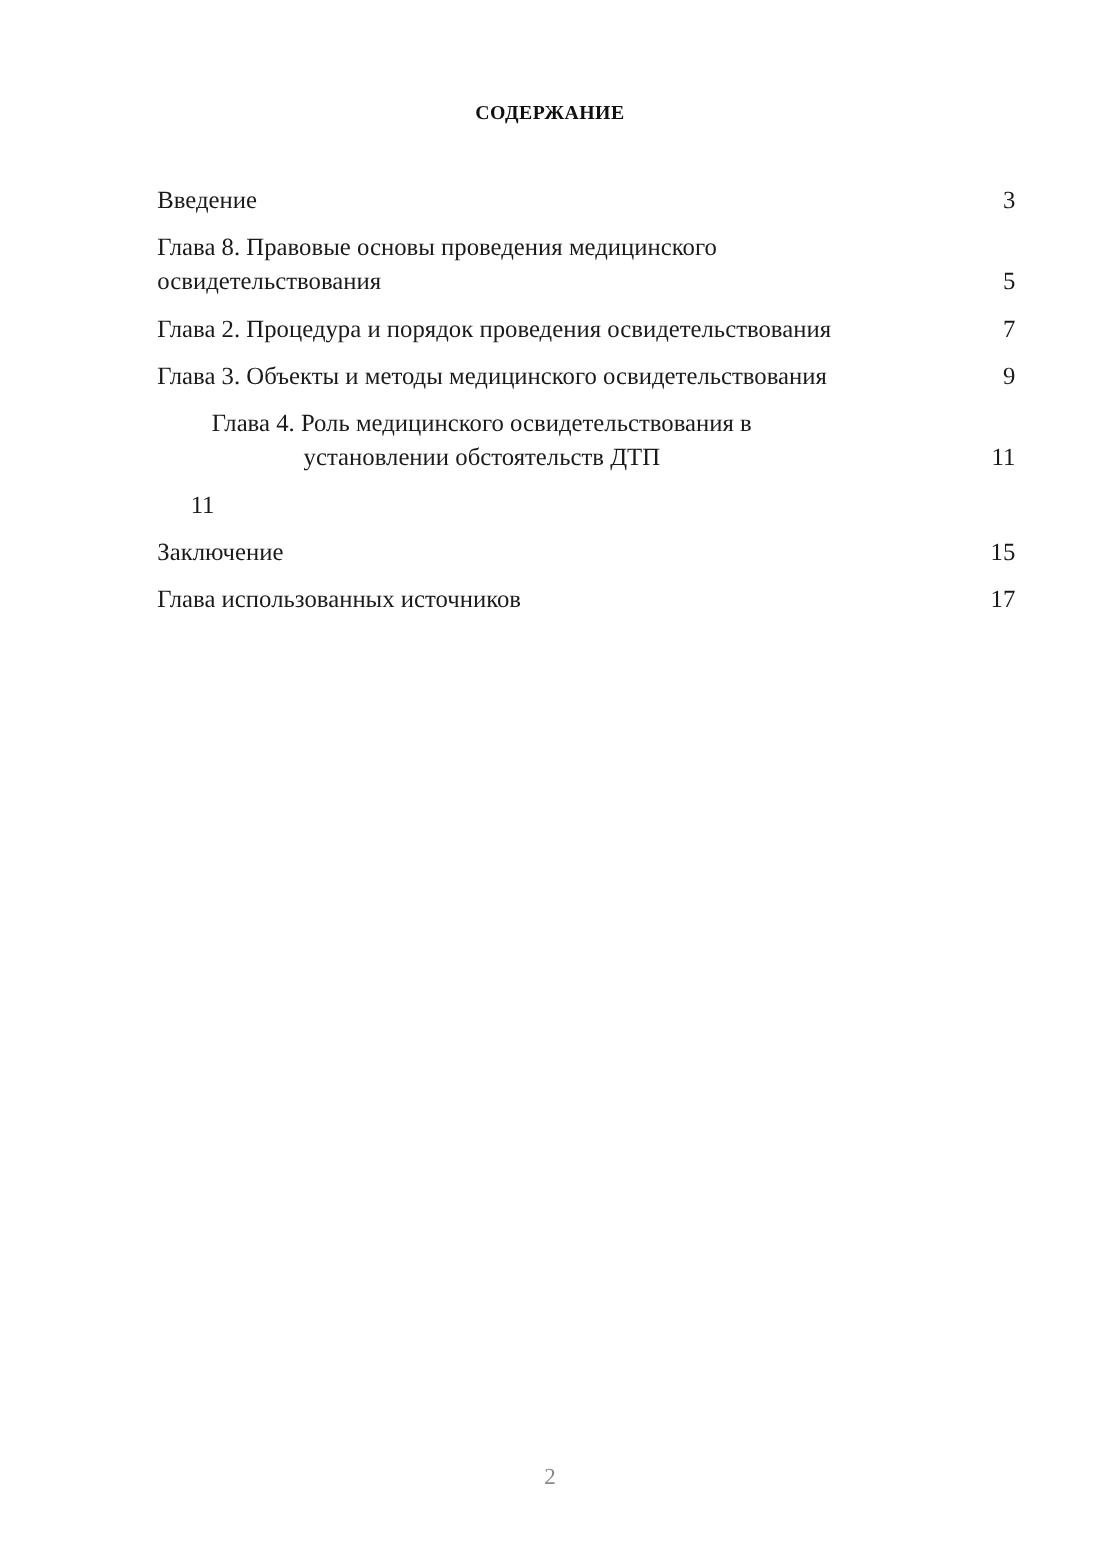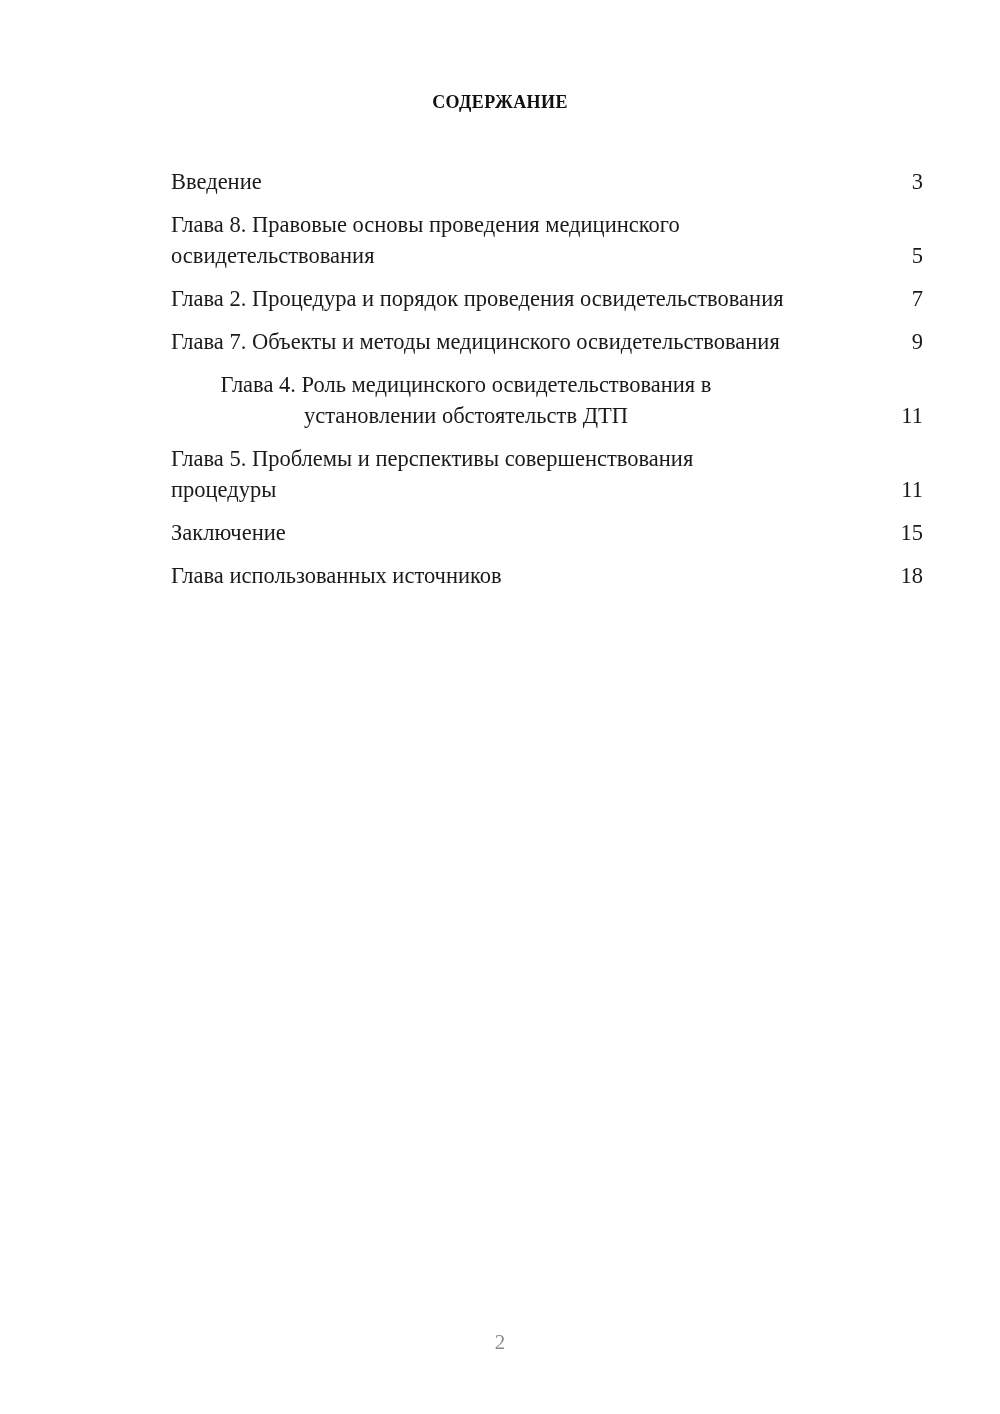--- a/index.html
+++ b/index.html
@@ -47,21 +47,20 @@
     justify-content: space-between;
     margin-bottom: 12px;
     line-height: 31px;
   }
 
   .toc-entry .entry-title {
     font-size: 22.5px;
     color: #1a1a1a;
     max-width: 690px;
     text-align: left;
-    margin-left: 28px;
   }
 
   .toc-entry .entry-page {
     font-size: 22.5px;
     color: #1a1a1a;
     text-align: right;
     min-width: 34px;
     flex: none;
     padding-left: 18px;
   }
@@ -99,41 +98,40 @@
       <span class="entry-title">Глава 8. Правовые основы проведения медицинского освидетельствования</span>
       <span class="entry-page">5</span>
     </div>
 
     <div class="toc-entry">
       <span class="entry-title">Глава 2. Процедура и порядок проведения освидетельствования</span>
       <span class="entry-page">7</span>
     </div>
 
     <div class="toc-entry">
-      <span class="entry-title">Глава 7. Объекты и методы медицинского освидетельствования</span>
+      <span class="entry-title">Глава 3. Объекты и методы медицинского освидетельствования</span>
       <span class="entry-page">9</span>
     </div>
 
     <div class="toc-entry wrap-4">
       <span class="entry-title">Глава 4. Роль медицинского освидетельствования в установлении обстоятельств ДТП</span>
       <span class="entry-page">11</span>
     </div>
 
     <div class="toc-entry wrap-5">
-      <span class="entry-title">Глава 5. Проблемы и перспективы совершенствования процедуры</span>
       <span class="entry-page">11</span>
     </div>
 
     <div class="toc-entry">
       <span class="entry-title">Заключение</span>
       <span class="entry-page">15</span>
     </div>
 
     <div class="toc-entry">
       <span class="entry-title">Глава использованных источников</span>
-      <span class="entry-page">18</span>
+      <span class="entry-page">17</span>
     </div>
 
   </div>
 
   <div class="page-footer">2</div>
 
 </div>
 
 </body></html>

